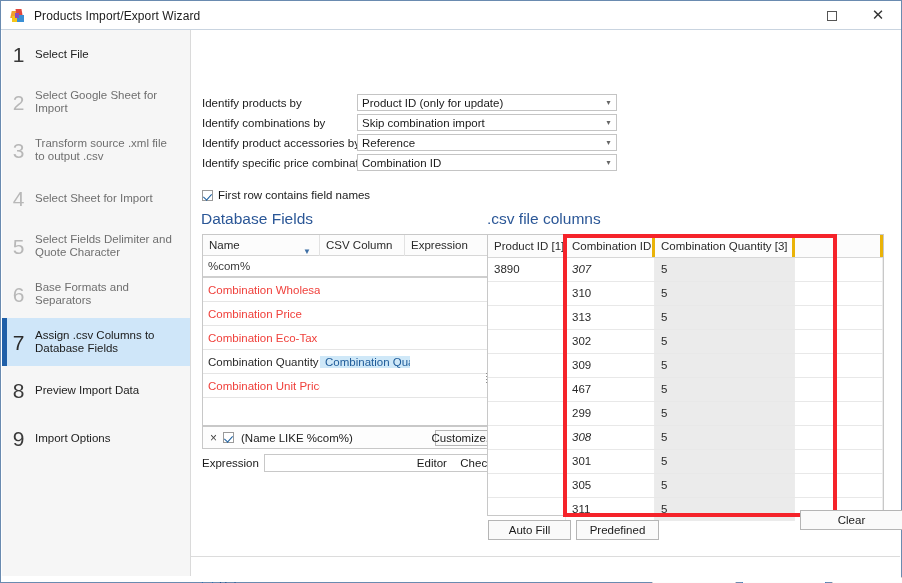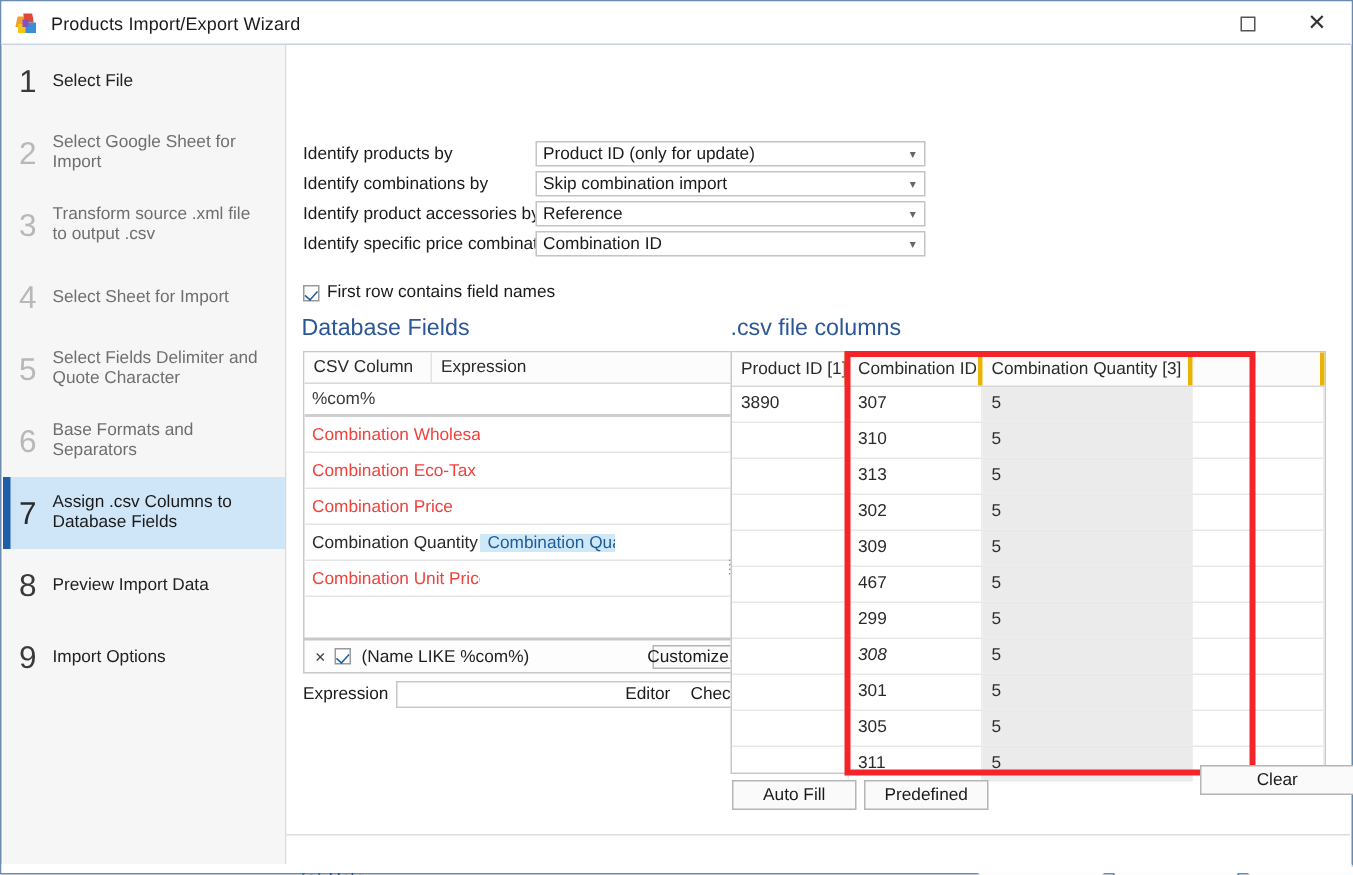--- a/index.html
+++ b/index.html
@@ -316,44 +316,48 @@
     <div class="chkline" style="left:11px;top:159px;">
       <span class="chkbox on"></span>
       <span class="chklabel">First row contains field names</span>
     </div>
 
     <div class="h2" style="left:10px;top:180px;">Database Fields</div>
 
     <div class="panel" style="left:11px;top:204px;width:294px;height:192px;">
 
       <div class="gridhead">
+        <div class="hc" style="width:117px;">
+          <span>Name</span>
+          <span class="sorticon">▼</span>
+        </div>
         <div class="hc" style="width:85px;">CSV Column</div>
         <div class="hc" style="width:90px;">Expression</div>
       </div>
 
       <div class="filterrow">
         <div class="fc" style="width:117px;">%com%</div>
         <div class="fc" style="width:85px;"></div>
         <div class="fc" style="width:90px;"></div>
       </div>
 
       <div class="dbrow req">
         <div class="c-name" style="width:117px;">Combination Wholesale</div>
         <div class="c-csv" style="width:85px;"></div>
         <div class="c-exp" style="width:90px;"></div>
       </div>
 
       <div class="dbrow req">
-        <div class="c-name" style="width:117px;">Combination Eco-Tax</div>
+        <div class="c-name" style="width:117px;">Combination Price</div>
         <div class="c-csv" style="width:85px;"></div>
         <div class="c-exp" style="width:90px;"></div>
       </div>
 
       <div class="dbrow req">
-        <div class="c-name" style="width:117px;">Combination Price</div>
+        <div class="c-name" style="width:117px;">Combination Eco-Tax</div>
         <div class="c-csv" style="width:85px;"></div>
         <div class="c-exp" style="width:90px;"></div>
       </div>
 
       <div class="dbrow norm sel">
         <div class="c-name" style="width:117px;">Combination Quantity</div>
         <div class="c-csv" style="width:90px;">Combination Quantit</div>
         <div class="c-exp" style="width:85px;"></div>
       </div>
 
@@ -393,21 +397,21 @@
     <div class="panel" style="left:296px;top:204px;width:397px;height:282px;">
       <div class="csvhead">
         <div class="hc" style="width:78px;">Product ID [1]</div>
         <div class="hc" style="width:89px;">Combination ID [2]</div>
         <div class="hc" style="width:140px;">Combination Quantity [3]</div>
         <div class="hc" style="width:88px;"></div>
       </div>
 
       <div class="csvrow">
         <div class="cc" style="width:78px;">3890</div>
-        <div class="cc" style="width:89px;">307</div>
+        <div class="cc" style="width:89px;font-style:italic;">307</div>
         <div class="cc shade" style="width:140px;">5</div>
         <div class="cc" style="width:88px;"></div>
       </div>
       <div class="csvrow">
         <div class="cc" style="width:78px;"></div>
         <div class="cc" style="width:89px;">310</div>
         <div class="cc shade" style="width:140px;">5</div>
         <div class="cc" style="width:88px;"></div>
       </div>
       <div class="csvrow">

